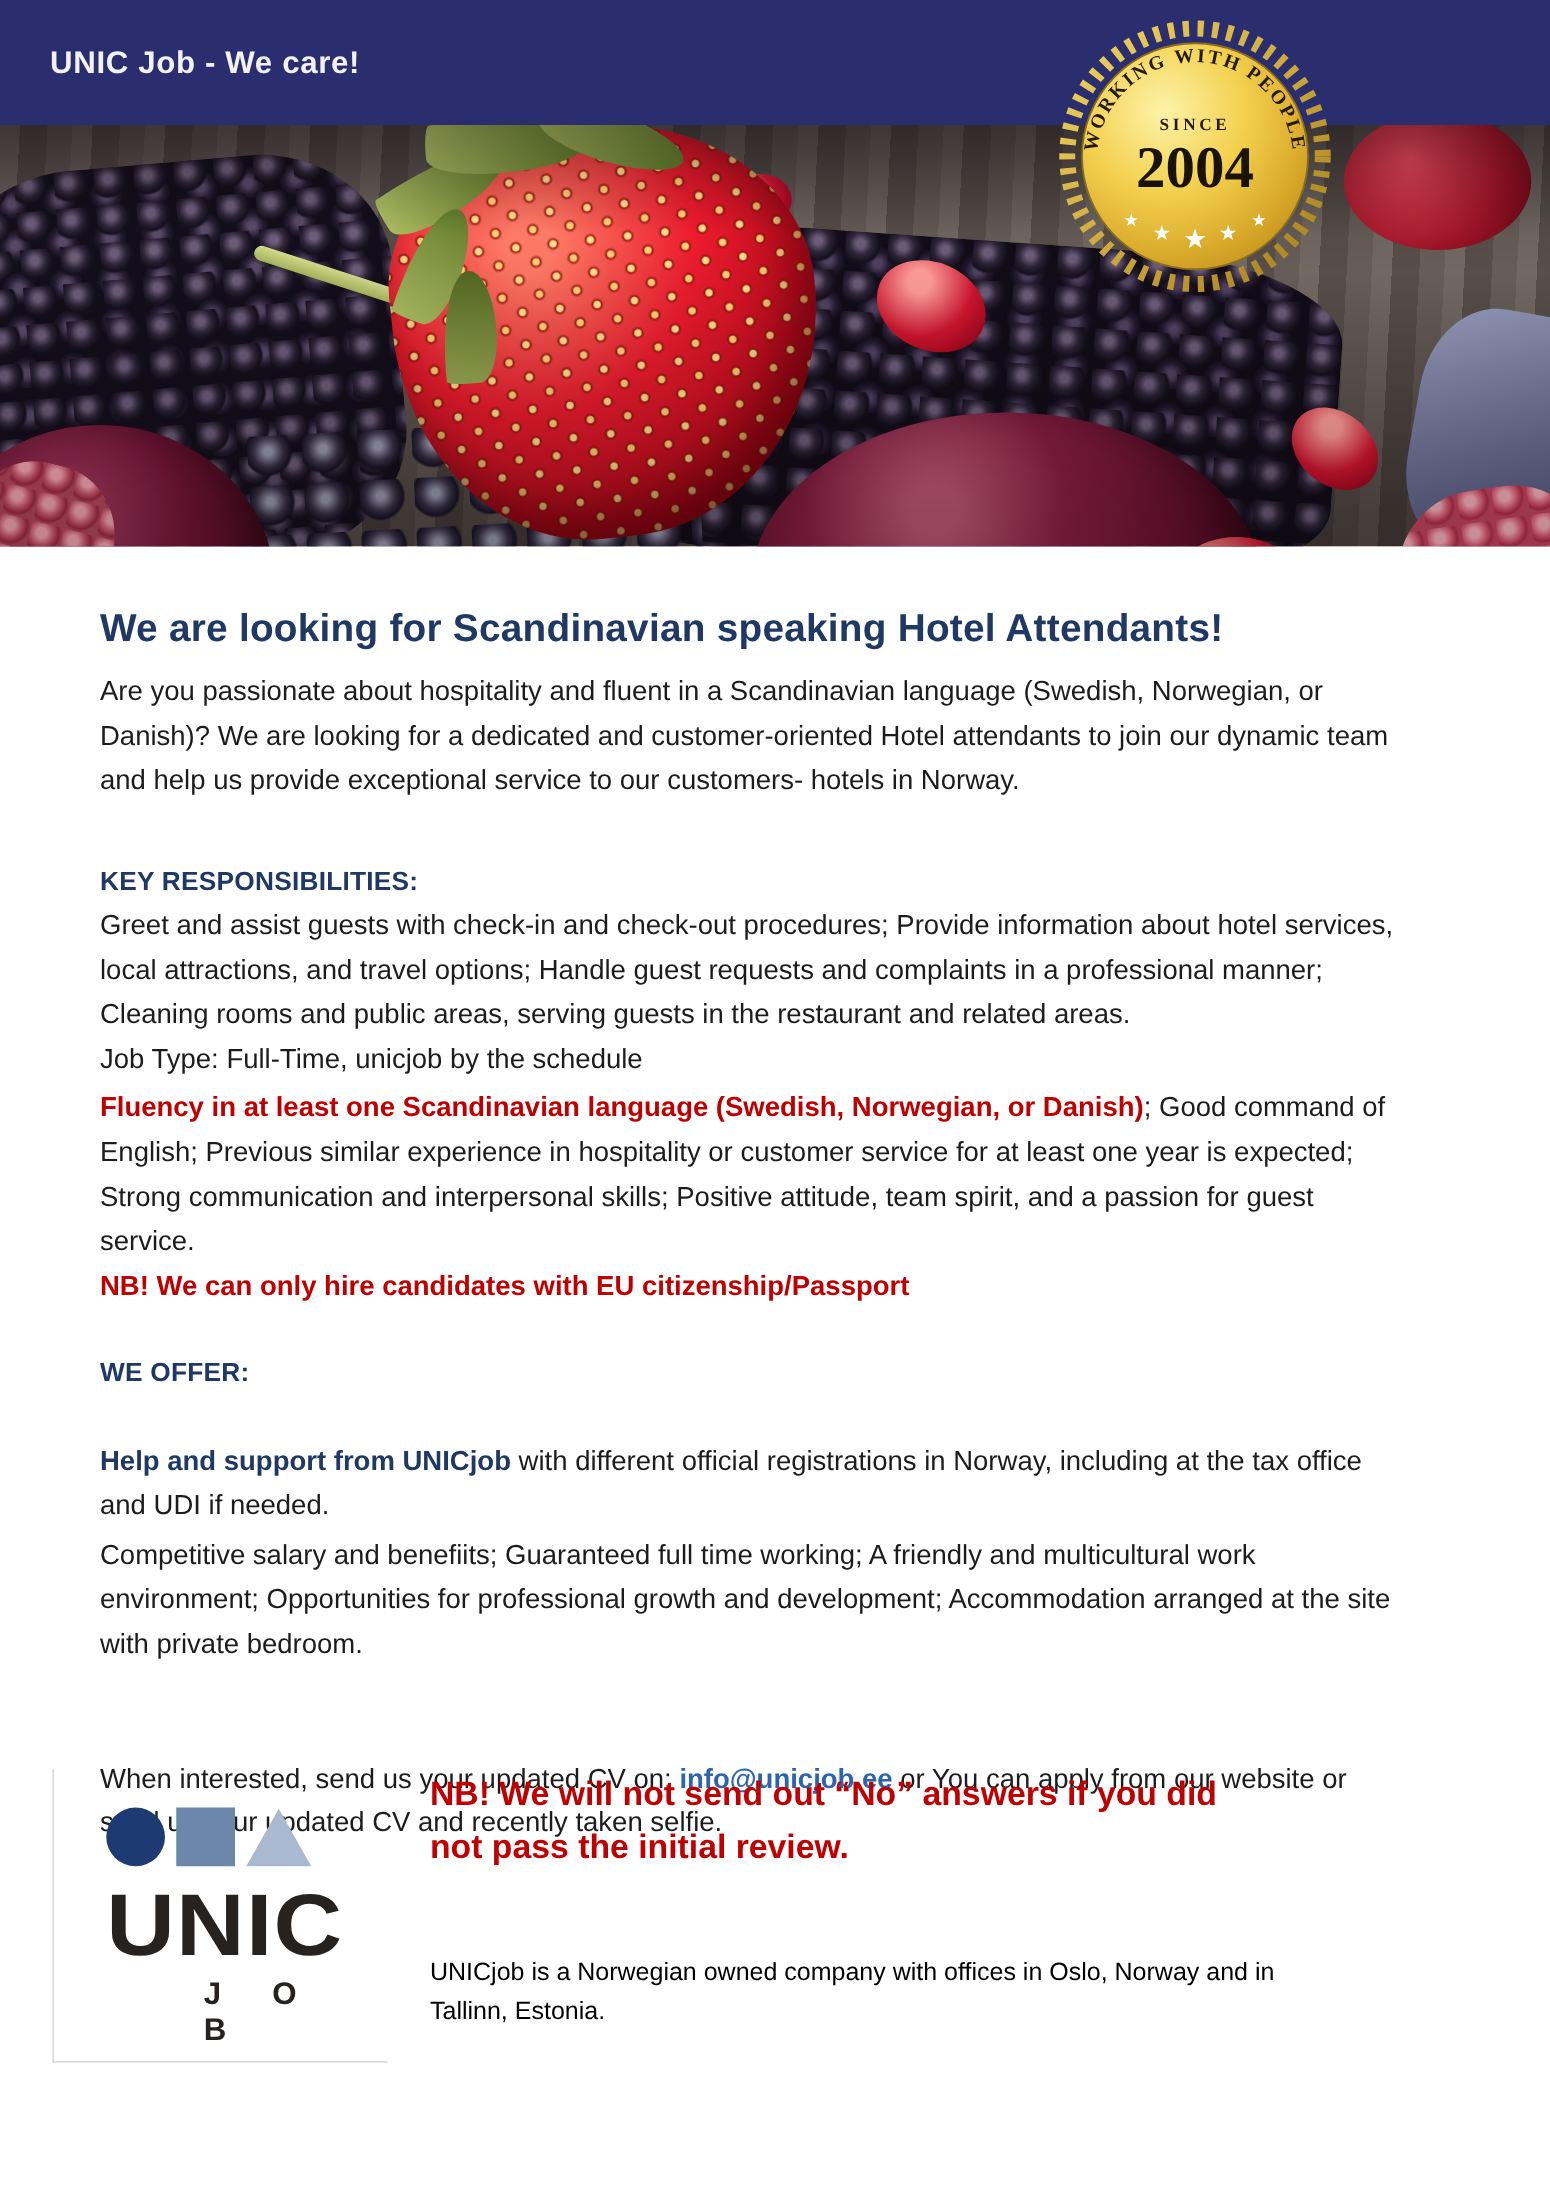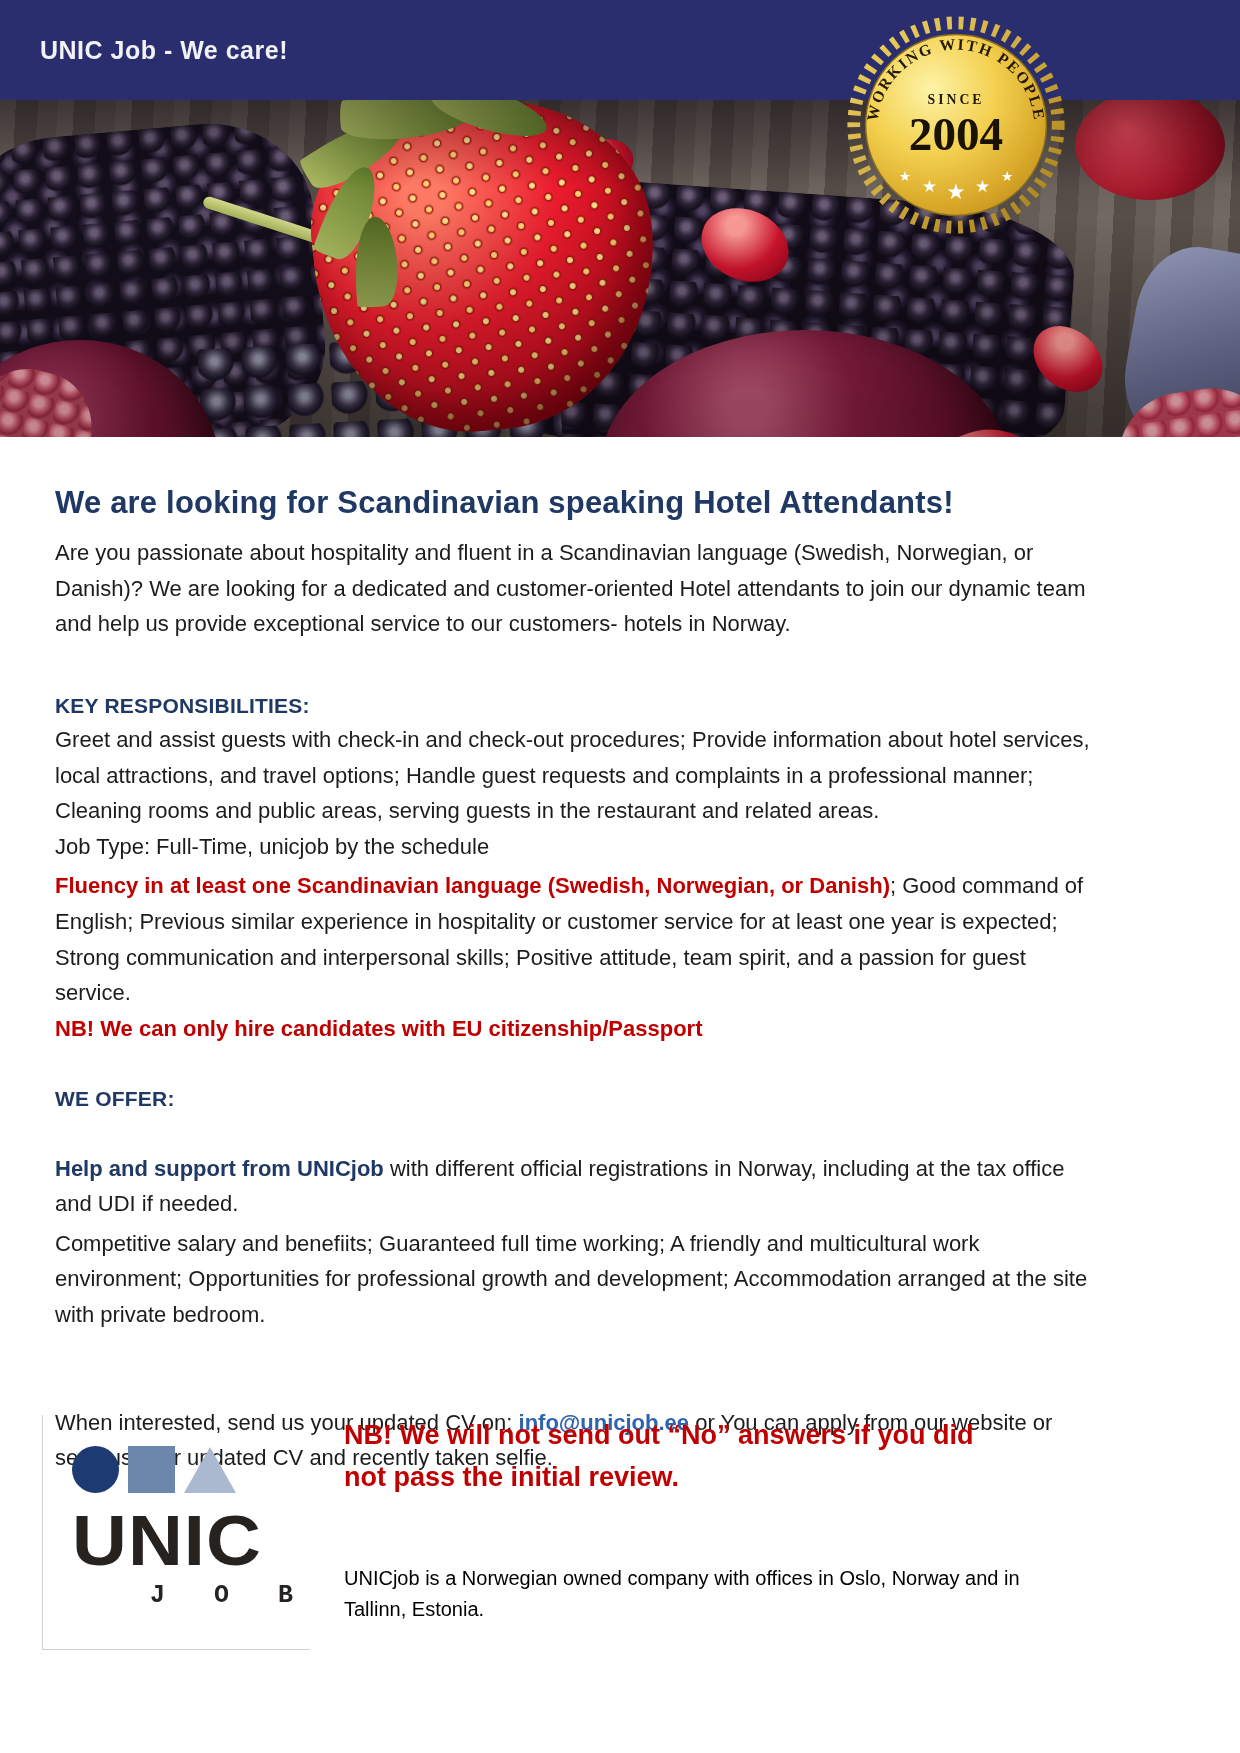--- a/index.html
+++ b/index.html
@@ -74,41 +74,41 @@
   .lf4 { left:300px; top:90px; transform:rotate(-72deg); width:96px; }
   .lf5 { left:330px; top:140px; transform:rotate(-96deg); width:90px; background:linear-gradient(100deg,#9cab55,#50661f); }
   .stem { left:200px; top:118px; width:150px; height:12px; border-radius:6px; background:linear-gradient(#d6dc8d,#a8b65c); transform:rotate(18deg); }
   .hero-shade { left:0; top:0; width:1240px; height:337px;
     background:linear-gradient(180deg, rgba(8,4,8,.30), rgba(0,0,0,0) 26%, rgba(4,0,2,.22) 92%); }
 
   
   .badge { position:absolute; top:12px; left:843px; width:226px; height:226px; z-index:5; }
 
   
-  .content { position:relative; padding:0 55px; color:#1c1c1c;margin-top:34px; }
+  .content { position:relative; padding:0 80px; color:#1c1c1c;margin-top:34px; }
   .page-title { margin-top:48px; font-size:31px; font-weight:700; color:#1f3864; letter-spacing:.2px; }
   .para { font-size:22px; line-height:1.62; max-width:1040px; margin-top:14px; }
   .sec-head { font-size:21px; font-weight:700; color:#1f3864; letter-spacing:.2px; }
   .mt-lg { margin-top:52px; }
   .mt-md { margin-top:40px; }
   .red-b { color:#c00000; font-weight:700; }
   .navy-b { color:#1f3864; font-weight:700; }
   .blue-link { color:#2e64ad; font-weight:700; }
   .para.tight { margin-top:4px; }
 
   
   .footer { position:absolute; top:1415px; left:0; width:1240px; display:flex; align-items:flex-start; }
-  .logo-box { margin-left:42px; width:268px; height:235px; padding:26px 0 0 29px;
+  .logo-box { margin-left:42px; width:268px; height:235px; padding:26px 0 0 42px;
               border-left:1px solid #cfcfcf; border-bottom:1px solid #cfcfcf; }
   .logo-shapes { display:flex; align-items:flex-end; gap:9px; height:52px; }
   .logo-circle { width:47px; height:47px; border-radius:50%; background:#1e3a73; }
   .logo-square { width:47px; height:47px; background:#6b87ab; }
   .logo-triangle { width:0; height:0; border-left:26px solid transparent; border-right:26px solid transparent; border-bottom:46px solid #aab9d0; }
   .logo-word { font-size:76px; font-weight:700; letter-spacing:1px; color:#262220; line-height:1; margin-top:10px; transform:scaleY(.92); }
-  .logo-sub { font-size:25px; font-weight:700; letter-spacing:17px; color:#262220; margin:2px 0 0 78px;font-family:Liberation Mono, monospace; }
+  .logo-sub { font-size:25px; font-weight:700; letter-spacing:17px; color:#262220; margin:2px 0 0 78px; }
   .footer-right { margin-left:34px; max-width:720px; }
   .footer-nb { color:#c00000; font-weight:700; font-size:27px; line-height:1.55; max-width:660px; }
   .footer-company { margin-top:64px; font-size:20px; line-height:1.55; max-width:700px; }
   .footer-contact { margin-top:36px; font-size:24px; }
 </style>
 </head>
 <body>
 
 <div class="top-wrap">
   <div class="navy-bar">

